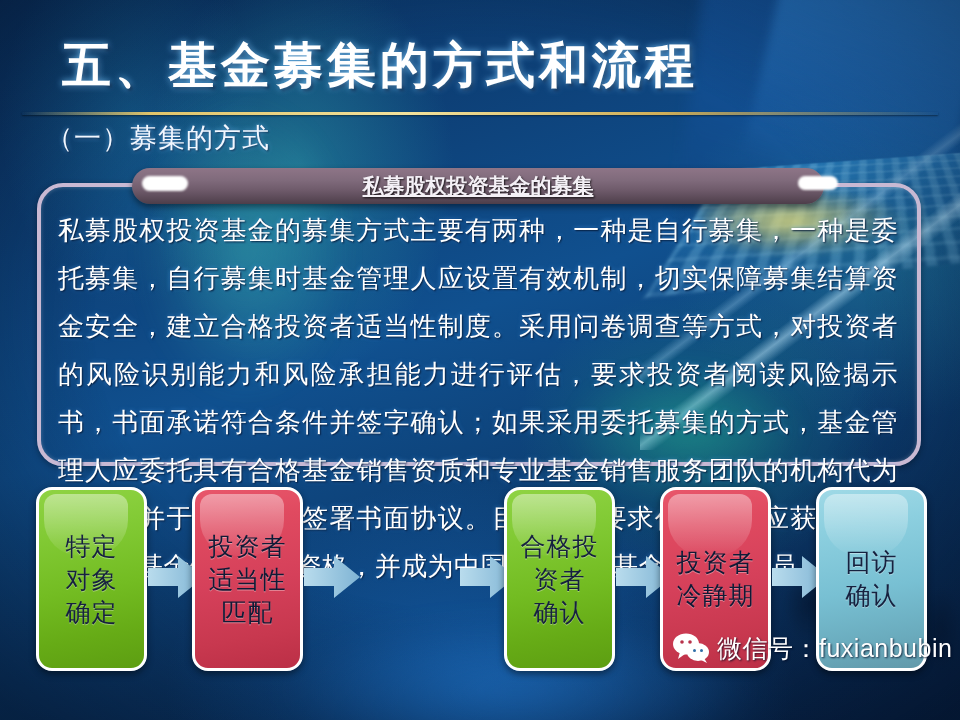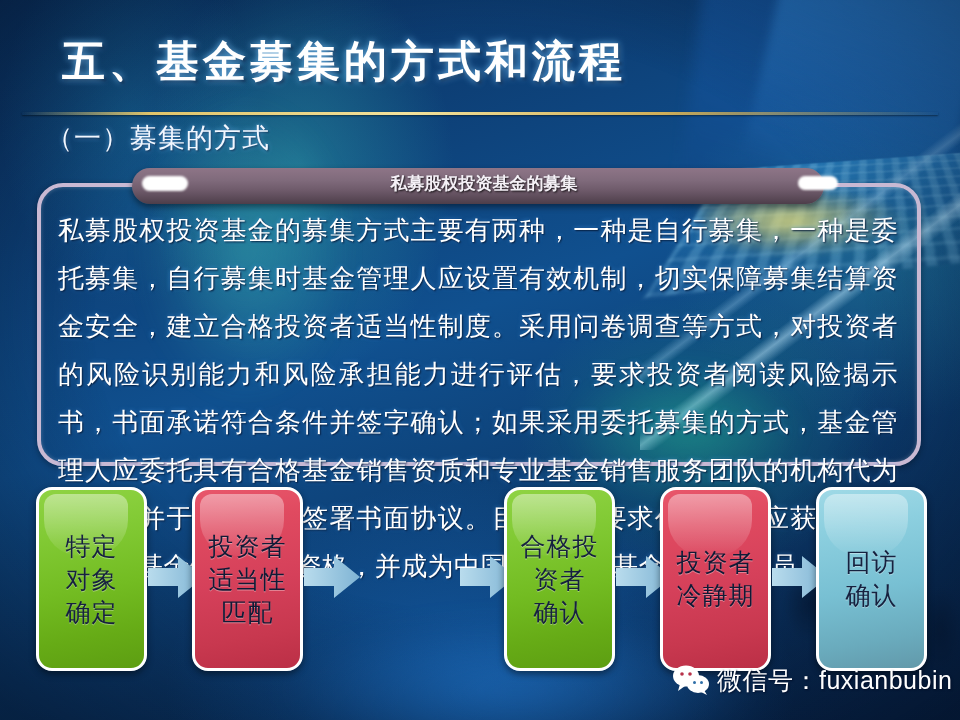--- a/index.html
+++ b/index.html
@@ -75,21 +75,21 @@
     background:
       radial-gradient(ellipse 38px 54px at 40px 44px,rgba(6,28,58,0.85) 0%,rgba(6,28,58,0) 70%),
       radial-gradient(ellipse 46px 40px at 120px 28px,rgba(6,28,58,0.75) 0%,rgba(6,28,58,0) 72%),
       radial-gradient(ellipse 30px 60px at 170px 70px,rgba(6,28,58,0.7) 0%,rgba(6,28,58,0) 72%);
     filter:blur(3px);
   }
 
   
   #title{
     position:absolute;left:62px;top:33px;
-    font-size:43px;font-weight:bold;letter-spacing:4px;color:#ffffff;
+    font-size:49px;font-weight:bold;letter-spacing:4px;color:#ffffff;
     text-shadow:0 0 7px rgba(120,200,255,.9),2px 2px 3px rgba(0,20,50,.85);
     white-space:nowrap;
   }
   #title-rule{
     position:absolute;left:22px;top:112px;width:916px;height:3px;
     background:linear-gradient(90deg,rgba(200,170,60,0) 0%,#e0c46a 14%,#f3e29c 42%,#cfae58 70%,rgba(200,170,60,0) 100%);
     box-shadow:0 1px 2px rgba(0,0,0,.45);
   }
   #subtitle{
     position:absolute;left:46px;top:120px;
@@ -112,23 +112,24 @@
   }
   #panel-header-hl-left{
     position:absolute;left:142px;top:176px;width:46px;height:15px;border-radius:8px;
     background:#ffffff;filter:blur(1.2px);
   }
   #panel-header-hl-right{
     position:absolute;left:798px;top:176px;width:40px;height:14px;border-radius:8px;
     background:#ffffff;filter:blur(1.2px);
   }
   #panel-title{
-    position:absolute;left:138px;top:172px;width:692px;
-    text-align:center;font-size:17px;font-weight:bold;color:#f4f0f6;
+    position:absolute;left:132px;top:172px;width:692px;
+    text-align:center;font-size:21px;font-weight:bold;color:#f4f0f6;
     text-shadow:1px 1px 2px rgba(0,0,0,.8);
+    text-decoration:underline;
   }
   #panel-body{
     position:absolute;left:58px;top:206px;width:840px;
     font-size:26px;line-height:48px;color:#ffffff;letter-spacing:.4px;
     text-shadow:1px 1px 2px rgba(0,18,45,.95),0 0 4px rgba(80,170,255,.55);
     text-align:justify;
   }
 
   
   #flow{position:absolute;left:0;top:487px;width:924px;height:180px;}
@@ -154,21 +155,21 @@
   .node.red  {background:linear-gradient(170deg,#e8576b 0%,#e04a60 20%,#d5405a 52%,#c8384f 80%,#bb2f46 100%);}
   .node.blue {background:linear-gradient(170deg,#9fd9e6 0%,#8ccfdf 22%,#78c0d3 55%,#6aabbd 82%,#6299aa 100%);}
   .node.red .lbl{color:#101a36;}
   .arrow{
     position:absolute;top:62px;width:56px;height:56px;
   }
   .arrow svg{display:block;}
 
   
   #watermark{
-    position:absolute;left:672px;top:660px;height:40px;
+    position:absolute;left:672px;top:628px;height:40px;
     display:flex;align-items:center;gap:7px;
   }
   #wm-icon{width:38px;height:30px;position:relative;}
   #wm-text{
     font-size:25px;color:#ffffff;letter-spacing:.5px;
     text-shadow:1px 1px 2px rgba(0,10,35,.8);
     white-space:nowrap;
   }
 </style>
 </head>

